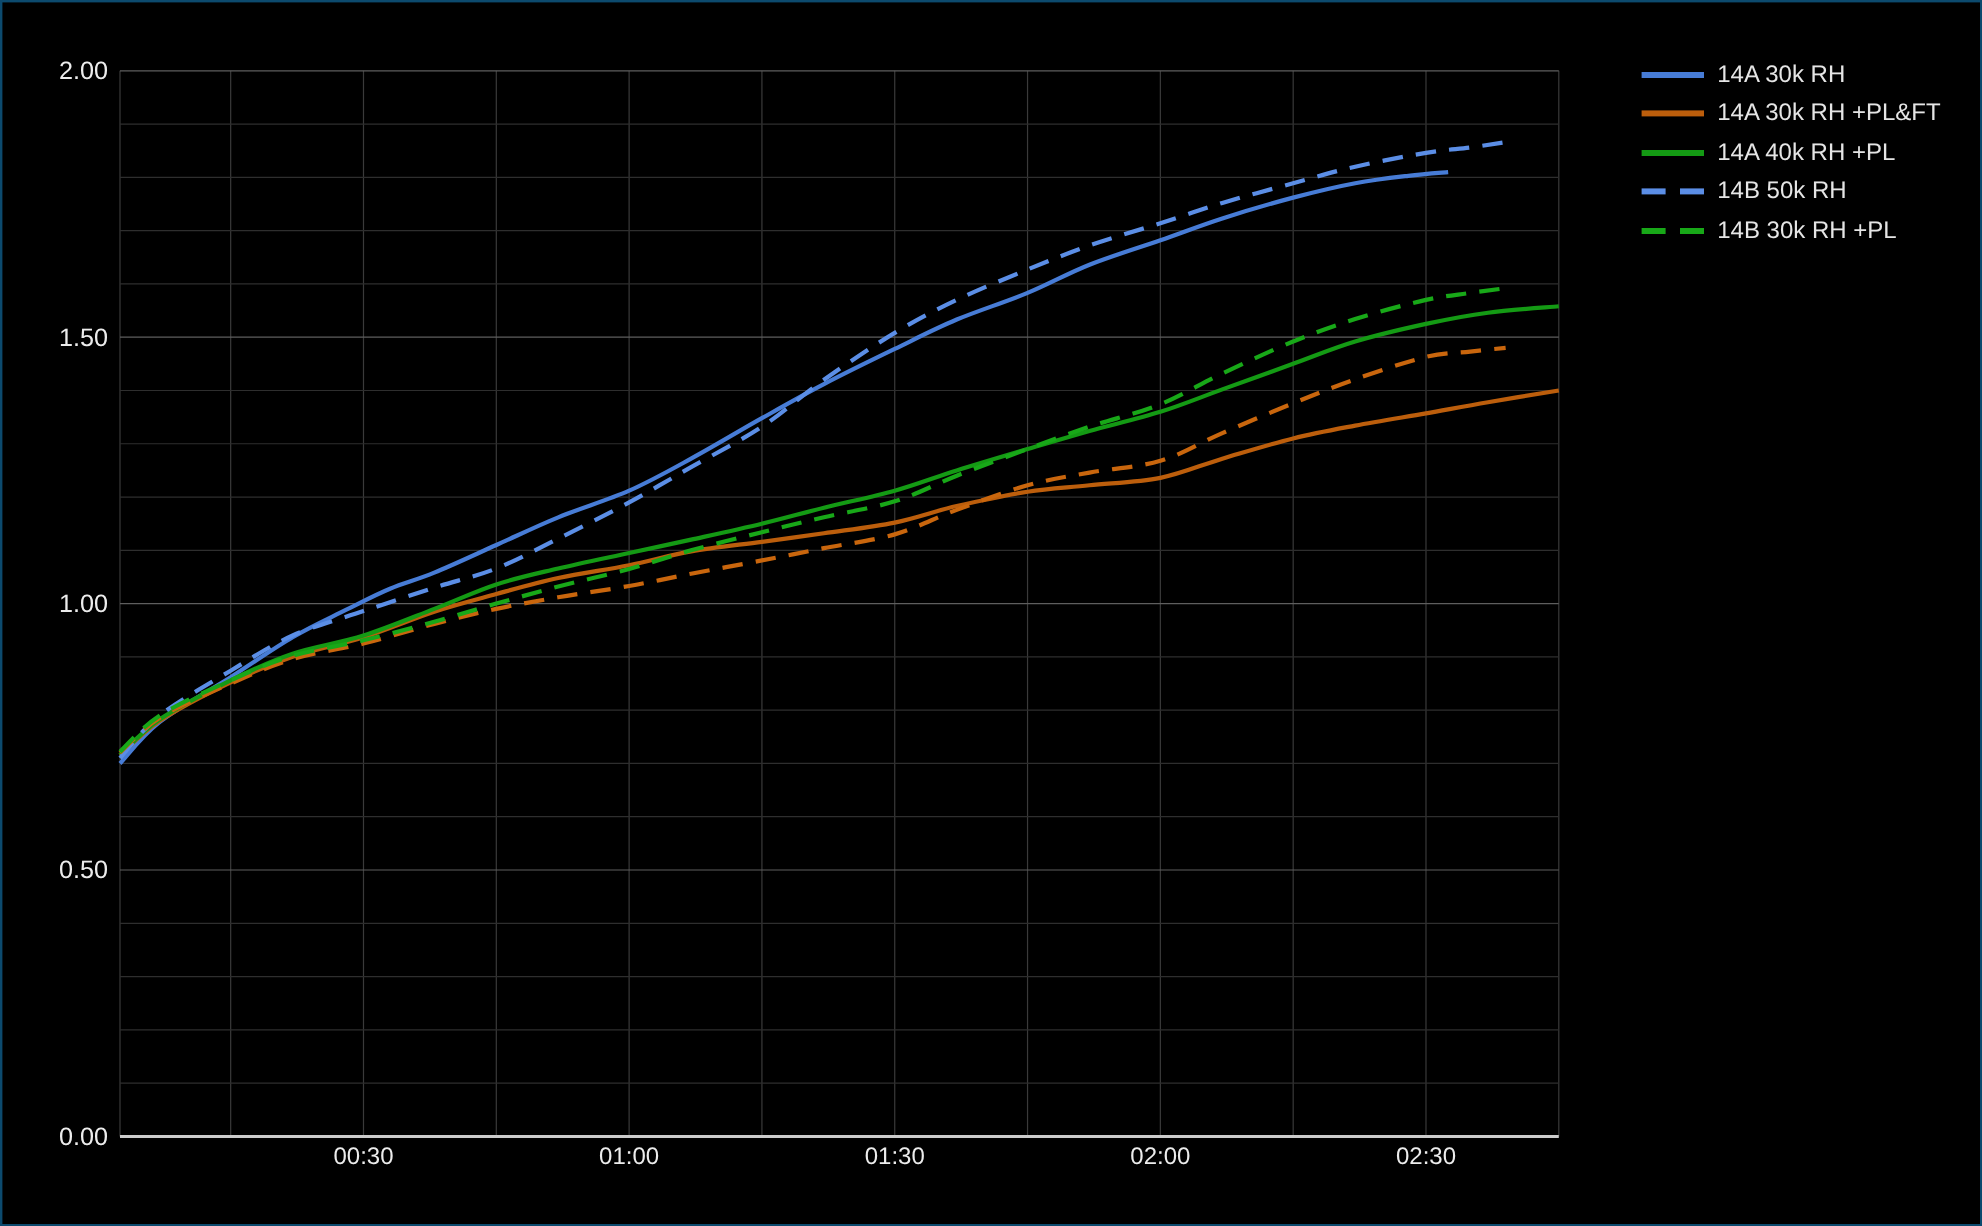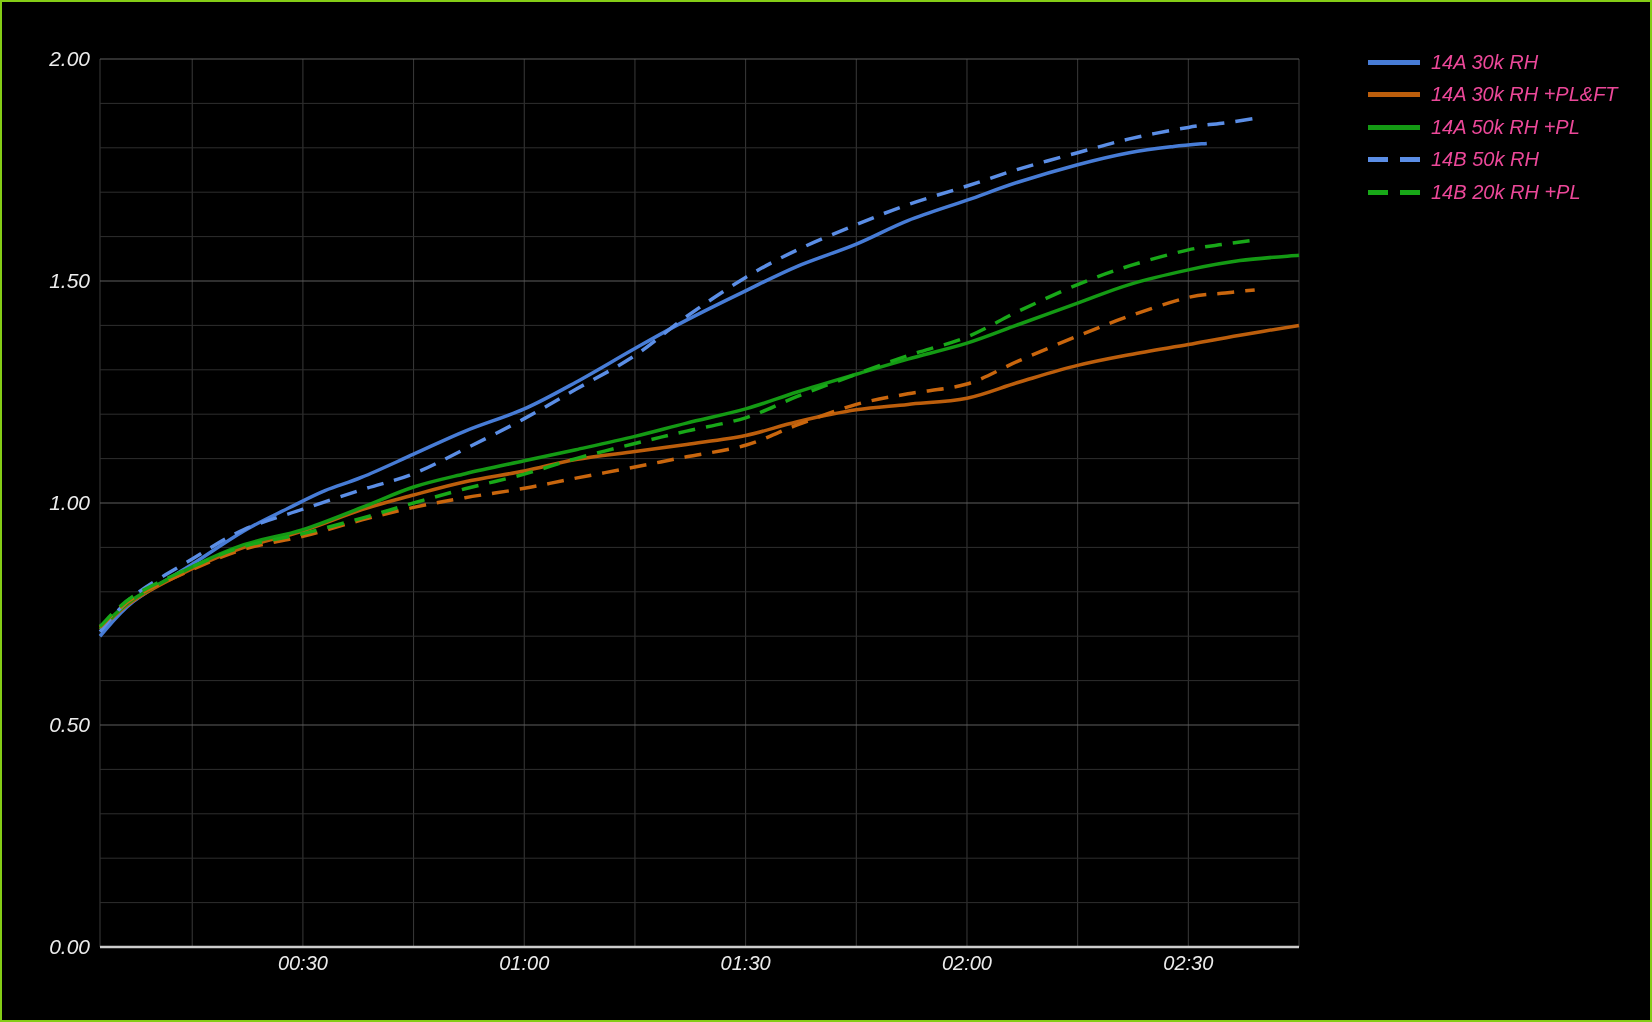--- a/index.html
+++ b/index.html
@@ -1,42 +1,41 @@
 <!DOCTYPE html>
 <html><head>
 <meta charset="utf-8">
 <style>
   html,body{margin:0;padding:0;background:#000;}
   #app{
     position:relative;
     width:1652px;height:1022px;
     box-sizing:border-box;
     background:#000;
-    border:2px solid #84cc16;
+    border:2px solid #0c4a6e;
     overflow:hidden;
     font-family:"Liberation Sans", sans-serif;
-    font-style:italic;
   }
   #plot-svg{position:absolute;left:0;top:0;}
   .ylab{font-size:21px;fill:#ececec;}
   .xlab{font-size:20px;fill:#ececec;}
   #legend{
     position:absolute;left:1366px;top:44px;
     display:flex;flex-direction:column;
   }
   .legend-item{
     display:flex;align-items:center;
     height:32.5px;
   }
   .swatch{width:52px;height:5px;flex:none;}
   .swatch.dashed{display:flex;justify-content:space-between;background:none;}
   .swatch.dashed .dash{width:20px;height:5px;}
   .legend-label{
     margin-left:11px;
-    font-size:20px;color:#ec4899;white-space:nowrap;
+    font-size:20px;color:#e5e5e5;white-space:nowrap;
   }
 </style>
 </head>
 <body>
 
 <div id="app">
   <svg id="plot-svg" width="1652" height="1022">
       <line x1="98" y1="57" x2="98" y2="945" stroke="#3a3a3a" stroke-width="1"></line>
       <line x1="190.23076923076923" y1="57" x2="190.23076923076923" y2="945" stroke="#3a3a3a" stroke-width="1"></line>
       <line x1="300.9076923076923" y1="57" x2="300.9076923076923" y2="945" stroke="#3a3a3a" stroke-width="1"></line>
@@ -91,30 +90,30 @@
       <div class="legend-item">
         <span class="swatch" style="background: rgb(71, 124, 214);"></span>
         <span class="legend-label">14A 30k RH</span>
       </div>
       <div class="legend-item">
         <span class="swatch" style="background: rgb(188, 94, 12);"></span>
         <span class="legend-label">14A 30k RH +PL&amp;FT</span>
       </div>
       <div class="legend-item">
         <span class="swatch" style="background: rgb(20, 154, 20);"></span>
-        <span class="legend-label">14A 50k RH +PL</span>
+        <span class="legend-label">14A 40k RH +PL</span>
       </div>
       <div class="legend-item">
         <span class="swatch dashed">
           <span class="dash" style="background: rgb(91, 142, 230);"></span>
           <span class="dash" style="background: rgb(91, 142, 230);"></span>
         </span>
         <span class="legend-label">14B 50k RH</span>
       </div>
       <div class="legend-item">
         <span class="swatch dashed">
           <span class="dash" style="background: rgb(24, 168, 24);"></span>
           <span class="dash" style="background: rgb(24, 168, 24);"></span>
         </span>
-        <span class="legend-label">14B 20k RH +PL</span>
+        <span class="legend-label">14B 30k RH +PL</span>
       </div>
     </div>
 </div>
 
 </body></html>

